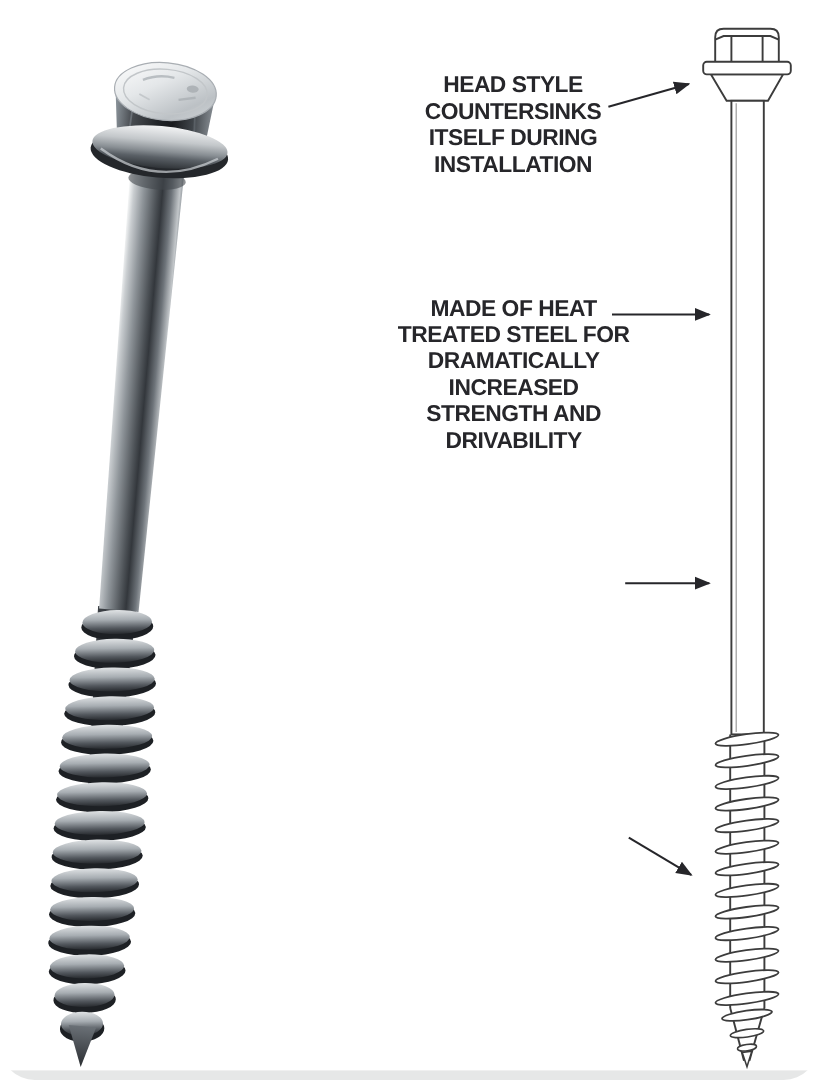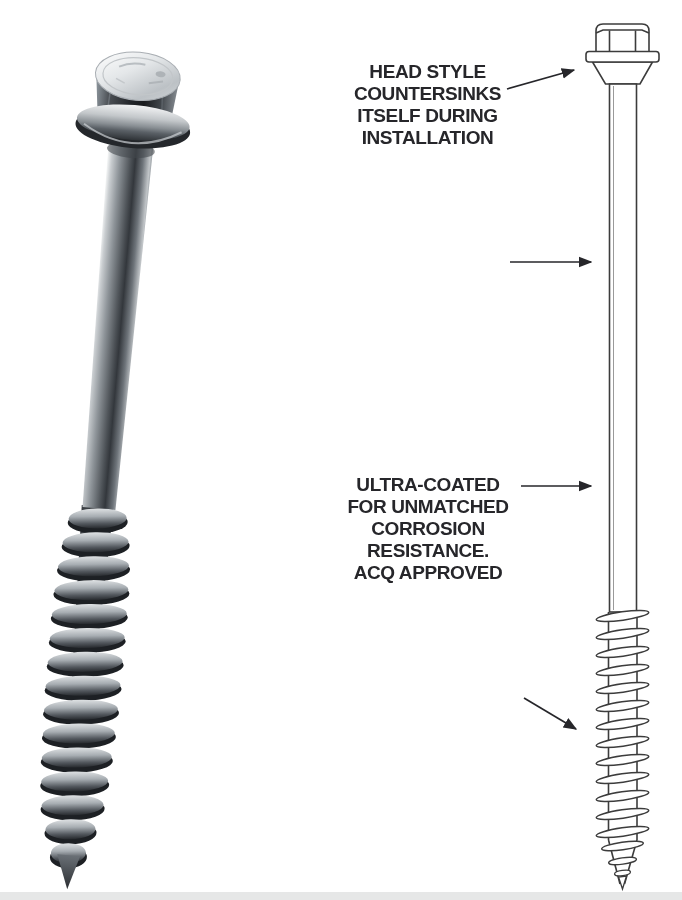--- a/index.html
+++ b/index.html
@@ -1,19 +1,20 @@
 <!DOCTYPE html>
 <html style="--text-color: #26262a; --ink-color: #3c3c3c;"><head>
 <meta charset="utf-8">
 <title>screw-diagram</title>
 <style>
   html,body{margin:0;padding:0;background:#fff;}
   .stage{
     position:relative;width:682px;height:900px;background:#fff;overflow:hidden;
     font-family:"Liberation Sans",sans-serif;
+    border-radius:29px;
   }
   .art{position:absolute;left:0;top:0;}
   .callout{
     position:absolute;text-align:center;font-weight:bold;
     font-size:19px;line-height:22px;letter-spacing:-0.4px;
     color:var(--text-color,#26262a);
     white-space:pre-line;
   }
   #callout-head{left:330px;top:61px;width:195px;}
   #callout-steel{left:320px;top:247px;width:216px;}
@@ -197,22 +198,23 @@
       <path d="M521,486 L591,486" marker-end="url(#ah)"></path>
       <path d="M524,698 L576,729" marker-end="url(#ah)"></path>
     </g>
   </svg>
 
   <div class="callout" id="callout-head">HEAD STYLE
 COUNTERSINKS
 ITSELF DURING
 INSTALLATION</div>
 
-
-  <div class="callout" id="callout-coating">ULTRA-COATED
-FOR UNMATCHED
-CORROSION
-RESISTANCE.
-ACQ APPROVED</div>
+  <div class="callout" id="callout-steel">MADE OF HEAT
+TREATED STEEL FOR
+DRAMATICALLY
+INCREASED
+STRENGTH AND
+DRIVABILITY</div>
+
 
 
   <div class="bottom-edge"></div>
 </div>
 
 </body></html>

